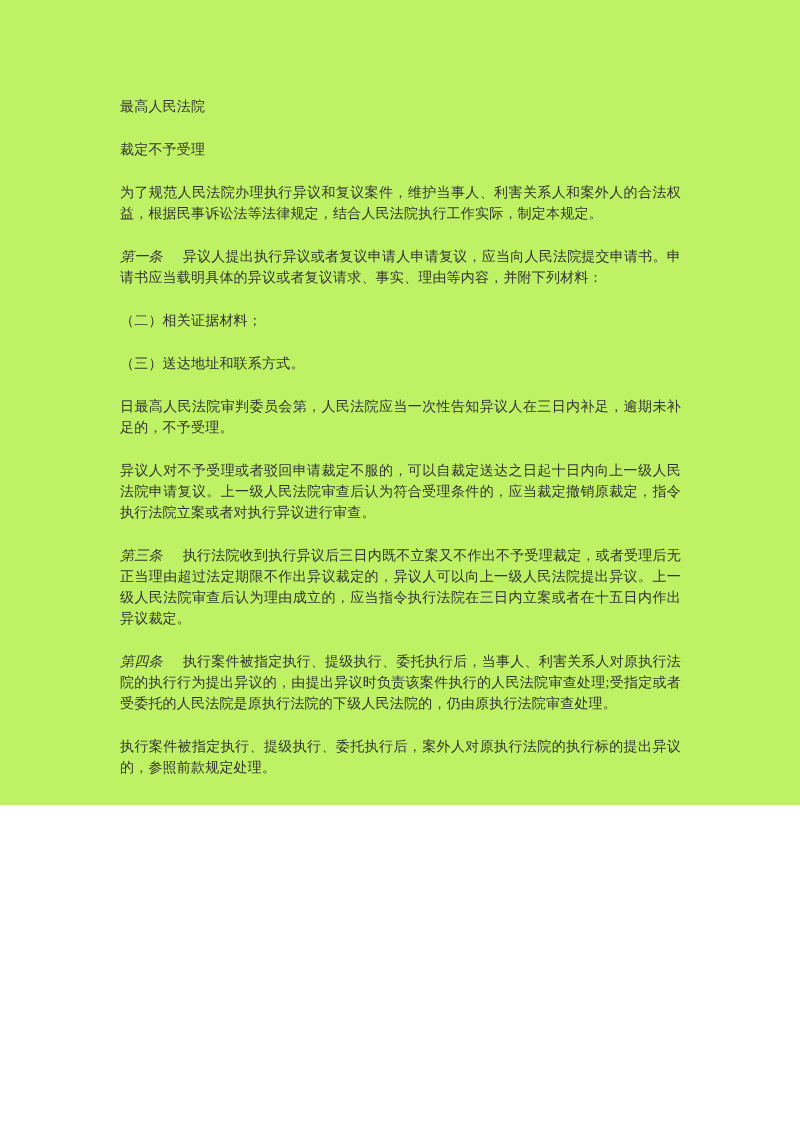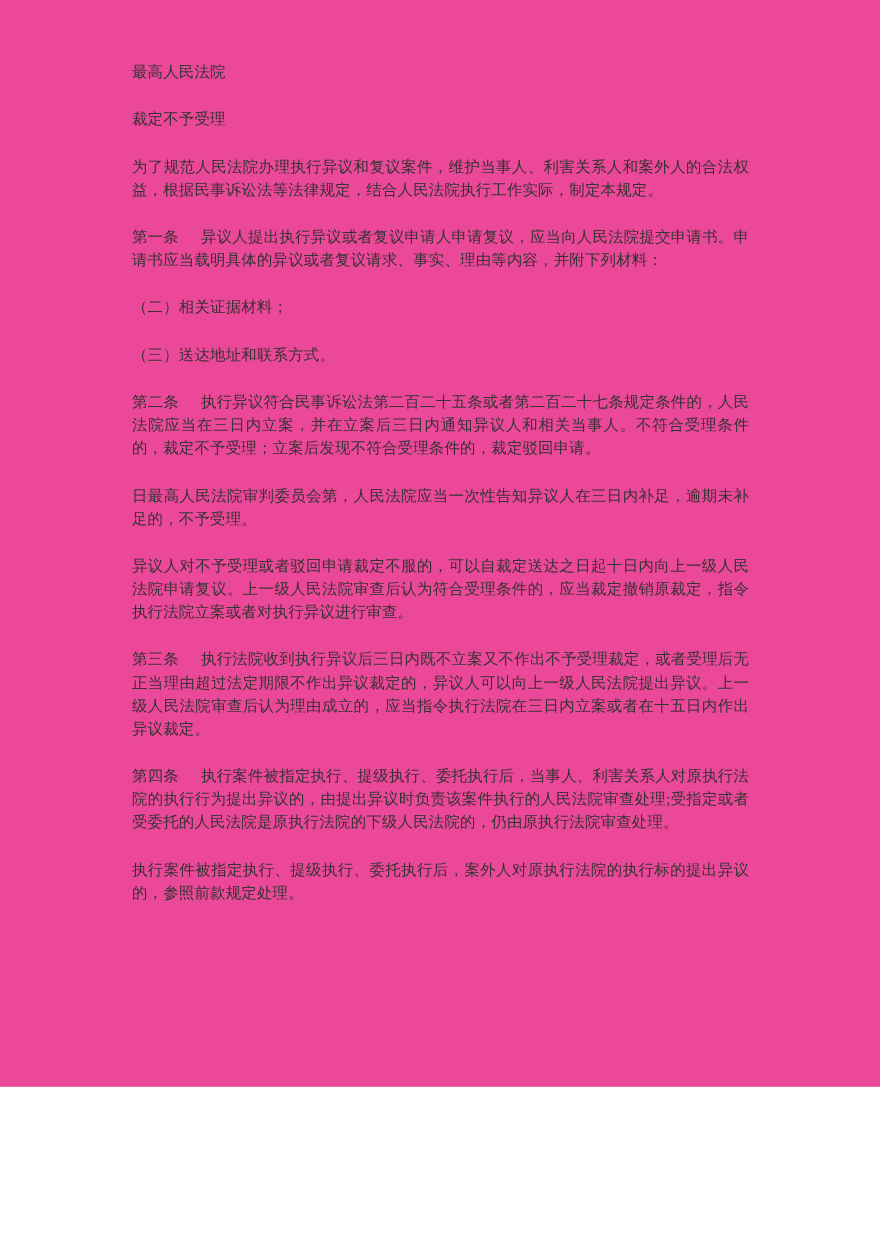--- a/index.html
+++ b/index.html
@@ -10,36 +10,37 @@
   body {
     width: 800px;
     height: 1132px;
     font-family: "Liberation Serif", "DejaVu Serif", serif;
     color: #333333;
     overflow: hidden;
   }
   .page {
     box-sizing: border-box;
     width: 800px;
-    height: 988px;
-    padding: 56px 119px 40px 120px;
-    background: #ec4899;
+    height: 805px;
+    padding: 96px 119px 40px 120px;
+    background: #bef264;
   }
   .page p {
     margin: 0 0 22px 0;
     font-size: 14px;
     line-height: 21px;
     text-align: justify;
     letter-spacing: 0.2px;
   }
   .adoption {
     margin-bottom: 40px !important;
   }
   .art-label {
     margin-right: 20px;
+    font-style: italic;
   }
 </style>
 </head>
 <body>
 
 <div class="page">
 
   <p>最高人民法院</p>
 
 
@@ -50,23 +51,20 @@
 
   <p>
     <span class="art-label">第一条</span><span>异议人提出执行异议或者复议申请人申请复议，应当向人民法院提交申请书。申请书应当载明具体的异议或者复议请求、事实、理由等内容，并附下列材料：</span>
   </p>
 
 
   <p>（二）相关证据材料；</p>
 
   <p>（三）送达地址和联系方式。</p>
 
-  <p>
-    <span class="art-label">第二条</span><span>执行异议符合民事诉讼法第二百二十五条或者第二百二十七条规定条件的，人民法院应当在三日内立案，并在立案后三日内通知异议人和相关当事人。不符合受理条件的，裁定不予受理；立案后发现不符合受理条件的，裁定驳回申请。</span>
-  </p>
 
   <p>日最高人民法院审判委员会第，人民法院应当一次性告知异议人在三日内补足，逾期未补足的，不予受理。</p>
 
   <p>异议人对不予受理或者驳回申请裁定不服的，可以自裁定送达之日起十日内向上一级人民法院申请复议。上一级人民法院审查后认为符合受理条件的，应当裁定撤销原裁定，指令执行法院立案或者对执行异议进行审查。</p>
 
   <p>
     <span class="art-label">第三条</span><span>执行法院收到执行异议后三日内既不立案又不作出不予受理裁定，或者受理后无正当理由超过法定期限不作出异议裁定的，异议人可以向上一级人民法院提出异议。上一级人民法院审查后认为理由成立的，应当指令执行法院在三日内立案或者在十五日内作出异议裁定。</span>
   </p>
 
   <p>

